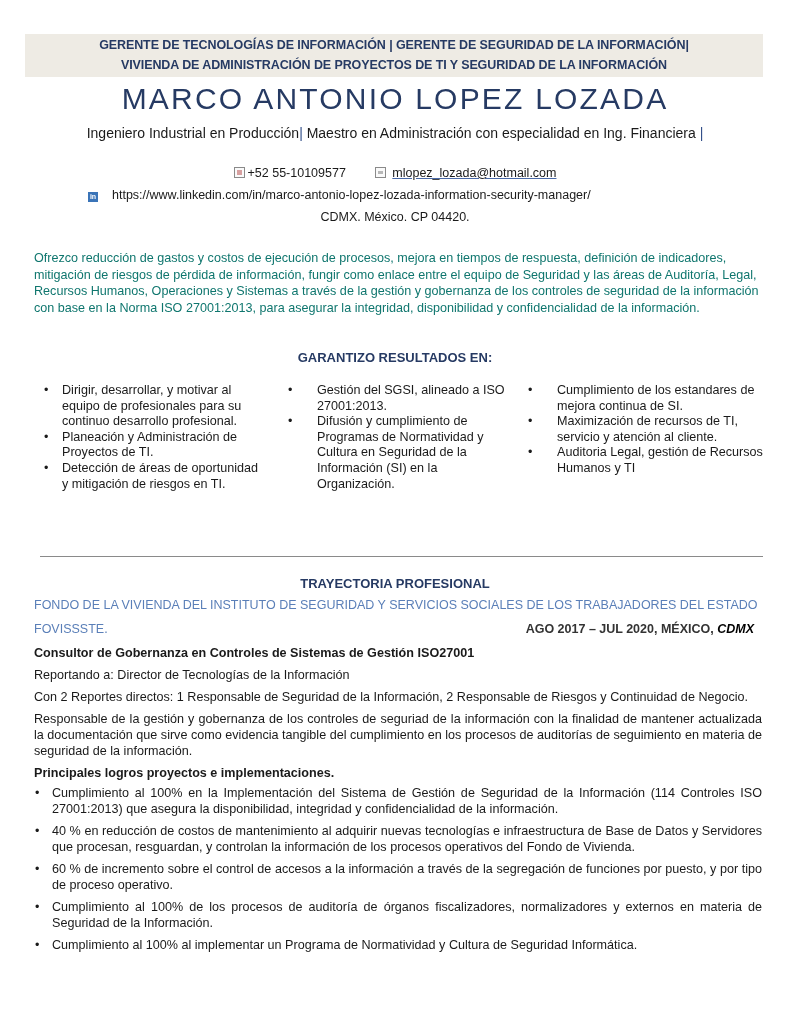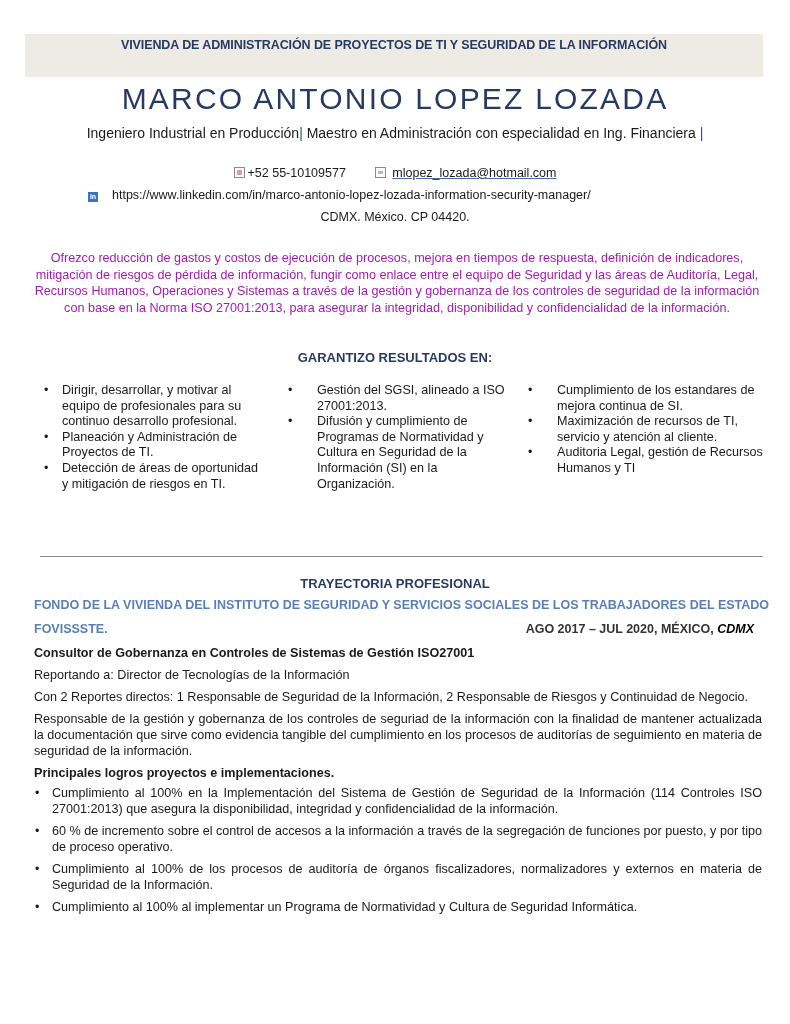--- a/index.html
+++ b/index.html
@@ -47,41 +47,41 @@
     display: inline-block; width: 10px; height: 10px; background: #3a74b8;
     color: #fff; font-size: 7px; font-weight: bold; line-height: 10px; text-align: center;
     vertical-align: 0px; margin-right: 14px;
   }
   .address {
     position: absolute; left: 0; top: 210px; width: 790px; text-align: center;
     font-size: 12.5px;
   }
   .summary {
     position: absolute; left: 34px; top: 250px; width: 726px;
-    font-size: 12.6px; line-height: 16.5px; text-align: center; color: #a21caf;
+    font-size: 12.6px; line-height: 16.5px; text-align: left; color: #0f766e;
   }
   .h-section {
     position: absolute; left: 0; width: 790px; text-align: center;
     font-weight: bold; font-size: 13px; color: #263a63;
   }
   .cols {
     position: absolute; left: 40px; top: 383px; width: 730px;
     font-size: 12.6px; line-height: 15.6px;
   }
   .col { position: absolute; top: 0; }
   .col ul { margin: 0; padding: 0; list-style: none; }
   .col li { position: relative; padding-left: 22px; }
   .col li::before { content: "•"; position: absolute; left: 4px; top: 0; }
   .col.c2 li, .col.c3 li { padding-left: 29px; }
   .col.c2 li::before, .col.c3 li::before { left: 0px; }
   .rule {
     position: absolute; left: 40px; top: 556px; width: 723px; height: 1px; background: #8a8a8a;
   }
   .org {
-    position: absolute; left: 34px; top: 598px; font-weight: bold; font-size: 12.5px;
+    position: absolute; left: 34px; top: 598px; font-weight: normal; font-size: 12.5px;
     color: #5a7fb8; white-space: nowrap;
   }
   .org2 { top: 622px; }
   .dates {
     position: absolute; right: 36px; top: 622px; font-weight: bold; font-size: 12.5px; color: #333;
   }
   .dates .city { color: #000; font-style: italic; }
   .job {
     position: absolute; left: 34px; top: 645px; width: 728px; font-size: 12.6px; line-height: 16px;
   }
@@ -89,20 +89,21 @@
   .job .role { font-weight: bold; }
   .job .ach-title { font-weight: bold; margin-top: 6px; margin-bottom: 4px; }
   .job ul { margin: 0; padding: 0; list-style: none; }
   .job li { position: relative; padding-left: 18px; margin-bottom: 6px; text-align: justify; }
   .job li::before { content: "•"; position: absolute; left: 1px; top: 0; }
 </style>
 </head>
 <body>
 
 <div class="banner">
+  <div>GERENTE DE TECNOLOGÍAS DE INFORMACIÓN | GERENTE DE SEGURIDAD DE LA INFORMACIÓN|</div>
   <div>VIVIENDA DE ADMINISTRACIÓN DE PROYECTOS DE TI Y SEGURIDAD DE LA INFORMACIÓN</div>
 </div>
 
 <div class="name">MARCO ANTONIO LOPEZ LOZADA</div>
 
 <div class="degrees">
   <div>
     <span>Ingeniero Industrial en Producción</span><span class="sep">|</span>
     <span>Maestro en Administración con especialidad en Ing. Financiera</span>
     <span class="sep">|</span>
@@ -158,17 +159,18 @@
 <div class="dates"><span>AGO 2017 – JUL 2020, MÉXICO, </span><span class="city">CDMX</span></div>
 
 <div class="job">
   <p class="role">Consultor de Gobernanza en Controles de Sistemas de Gestión ISO27001</p>
   <p>Reportando a: Director de Tecnologías de la Información</p>
   <p>Con 2 Reportes directos: 1 Responsable de Seguridad de la Información, 2 Responsable de Riesgos y Continuidad de Negocio.</p>
   <p>Responsable de la gestión y gobernanza de los controles de seguriad de la información con la finalidad de mantener actualizada la documentación que sirve como evidencia tangible del cumplimiento en los procesos de auditorías de seguimiento en materia de seguridad de la información.</p>
   <p class="ach-title">Principales logros proyectos e implementaciones.</p>
   <ul>
     <li>Cumplimiento al 100% en la Implementación del Sistema de Gestión de Seguridad de la Información (114 Controles ISO 27001:2013) que asegura la disponibilidad, integridad y confidencialidad de la información.</li>
+    <li>40 % en reducción de costos de mantenimiento al adquirir nuevas tecnologías e infraestructura de Base de Datos y Servidores que procesan, resguardan, y controlan la información de los procesos operativos del Fondo de Vivienda.</li>
     <li>60 % de incremento sobre el control de accesos a la información a través de la segregación de funciones por puesto, y por tipo de proceso operativo.</li>
     <li>Cumplimiento al 100% de los procesos de auditoría de órganos fiscalizadores, normalizadores y externos en materia de Seguridad de la Información.</li>
     <li>Cumplimiento al 100% al implementar un Programa de Normatividad y Cultura de Seguridad Informática.</li>
   </ul>
 </div>
 
 </body></html>

